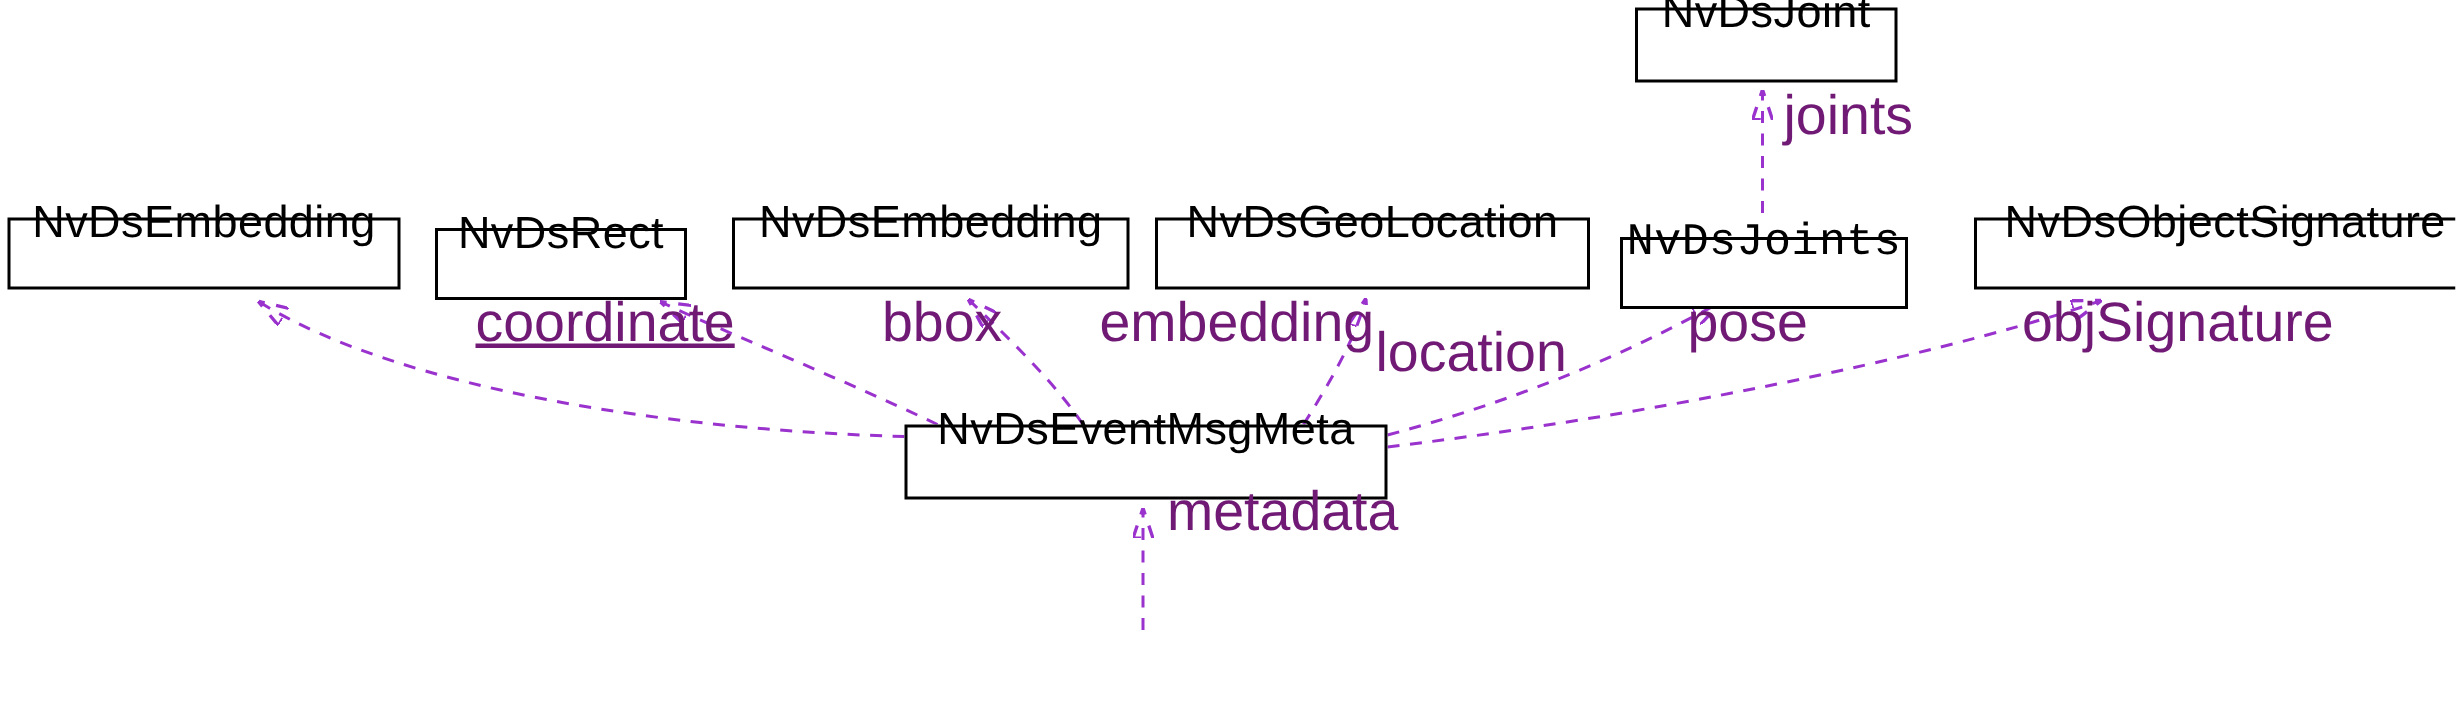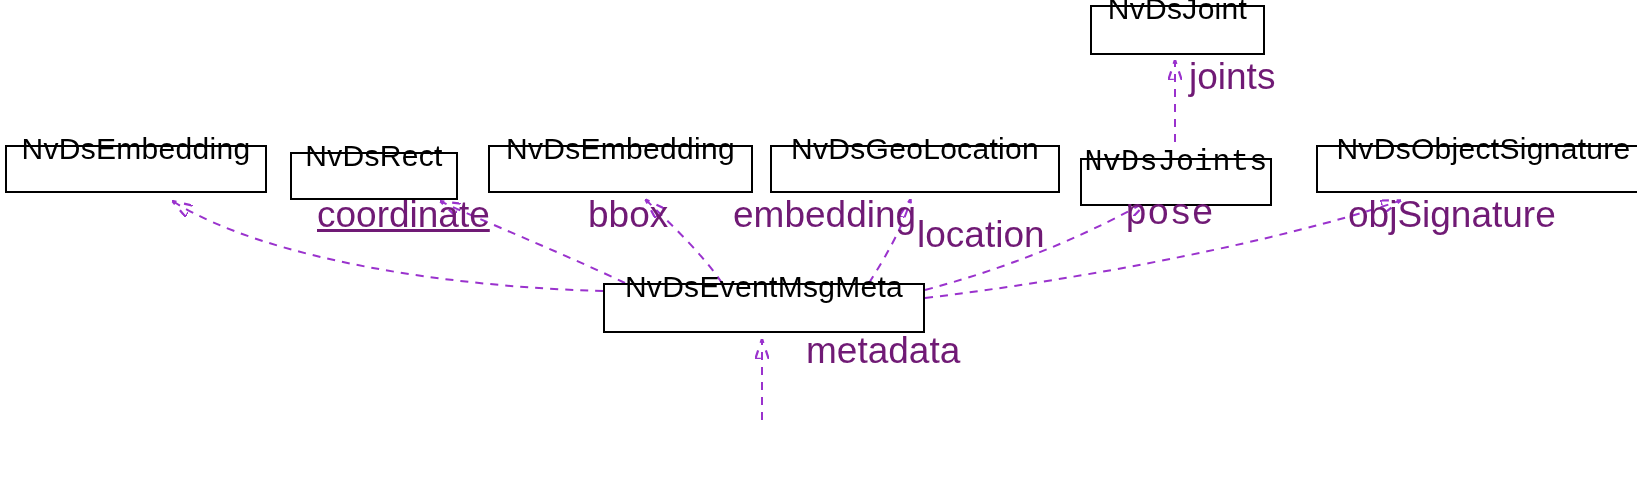--- a/index.html
+++ b/index.html
@@ -111,18 +111,18 @@
 
   <div class="node" style="left:603px; top:283px; width:322px; height:50px;">
     <span class="node-label">NvDsEventMsgMeta</span>
   </div>
 
 
   <span class="edge-label" style="left:317px; top:198px;text-decoration:underline;">coordinate</span>
   <span class="edge-label" style="left:588px; top:198px;">bbox</span>
   <span class="edge-label" style="left:712px; top:198px;margin-left:21px;">embedding</span>
   <span class="edge-label" style="left:917px; top:198px;margin-top:20px;">location</span>
-  <span class="edge-label" style="left:1125px; top:198px;font-family:Liberation Mono, monospace;">pose</span>
+  <span class="edge-label" style="left:1125px; top:198px;">pose</span>
   <span class="edge-label" style="left:1348px; top:198px;">objSignature</span>
   <span class="edge-label" style="left:1189px; top:60px;">joints</span>
-  <span class="edge-label" style="left:778px; top:334px;margin-left:28px;">metadata</span>
+  <span class="edge-label" style="left:778px; top:324px;">metadata</span>
 
 </div>
 
 </body></html>

